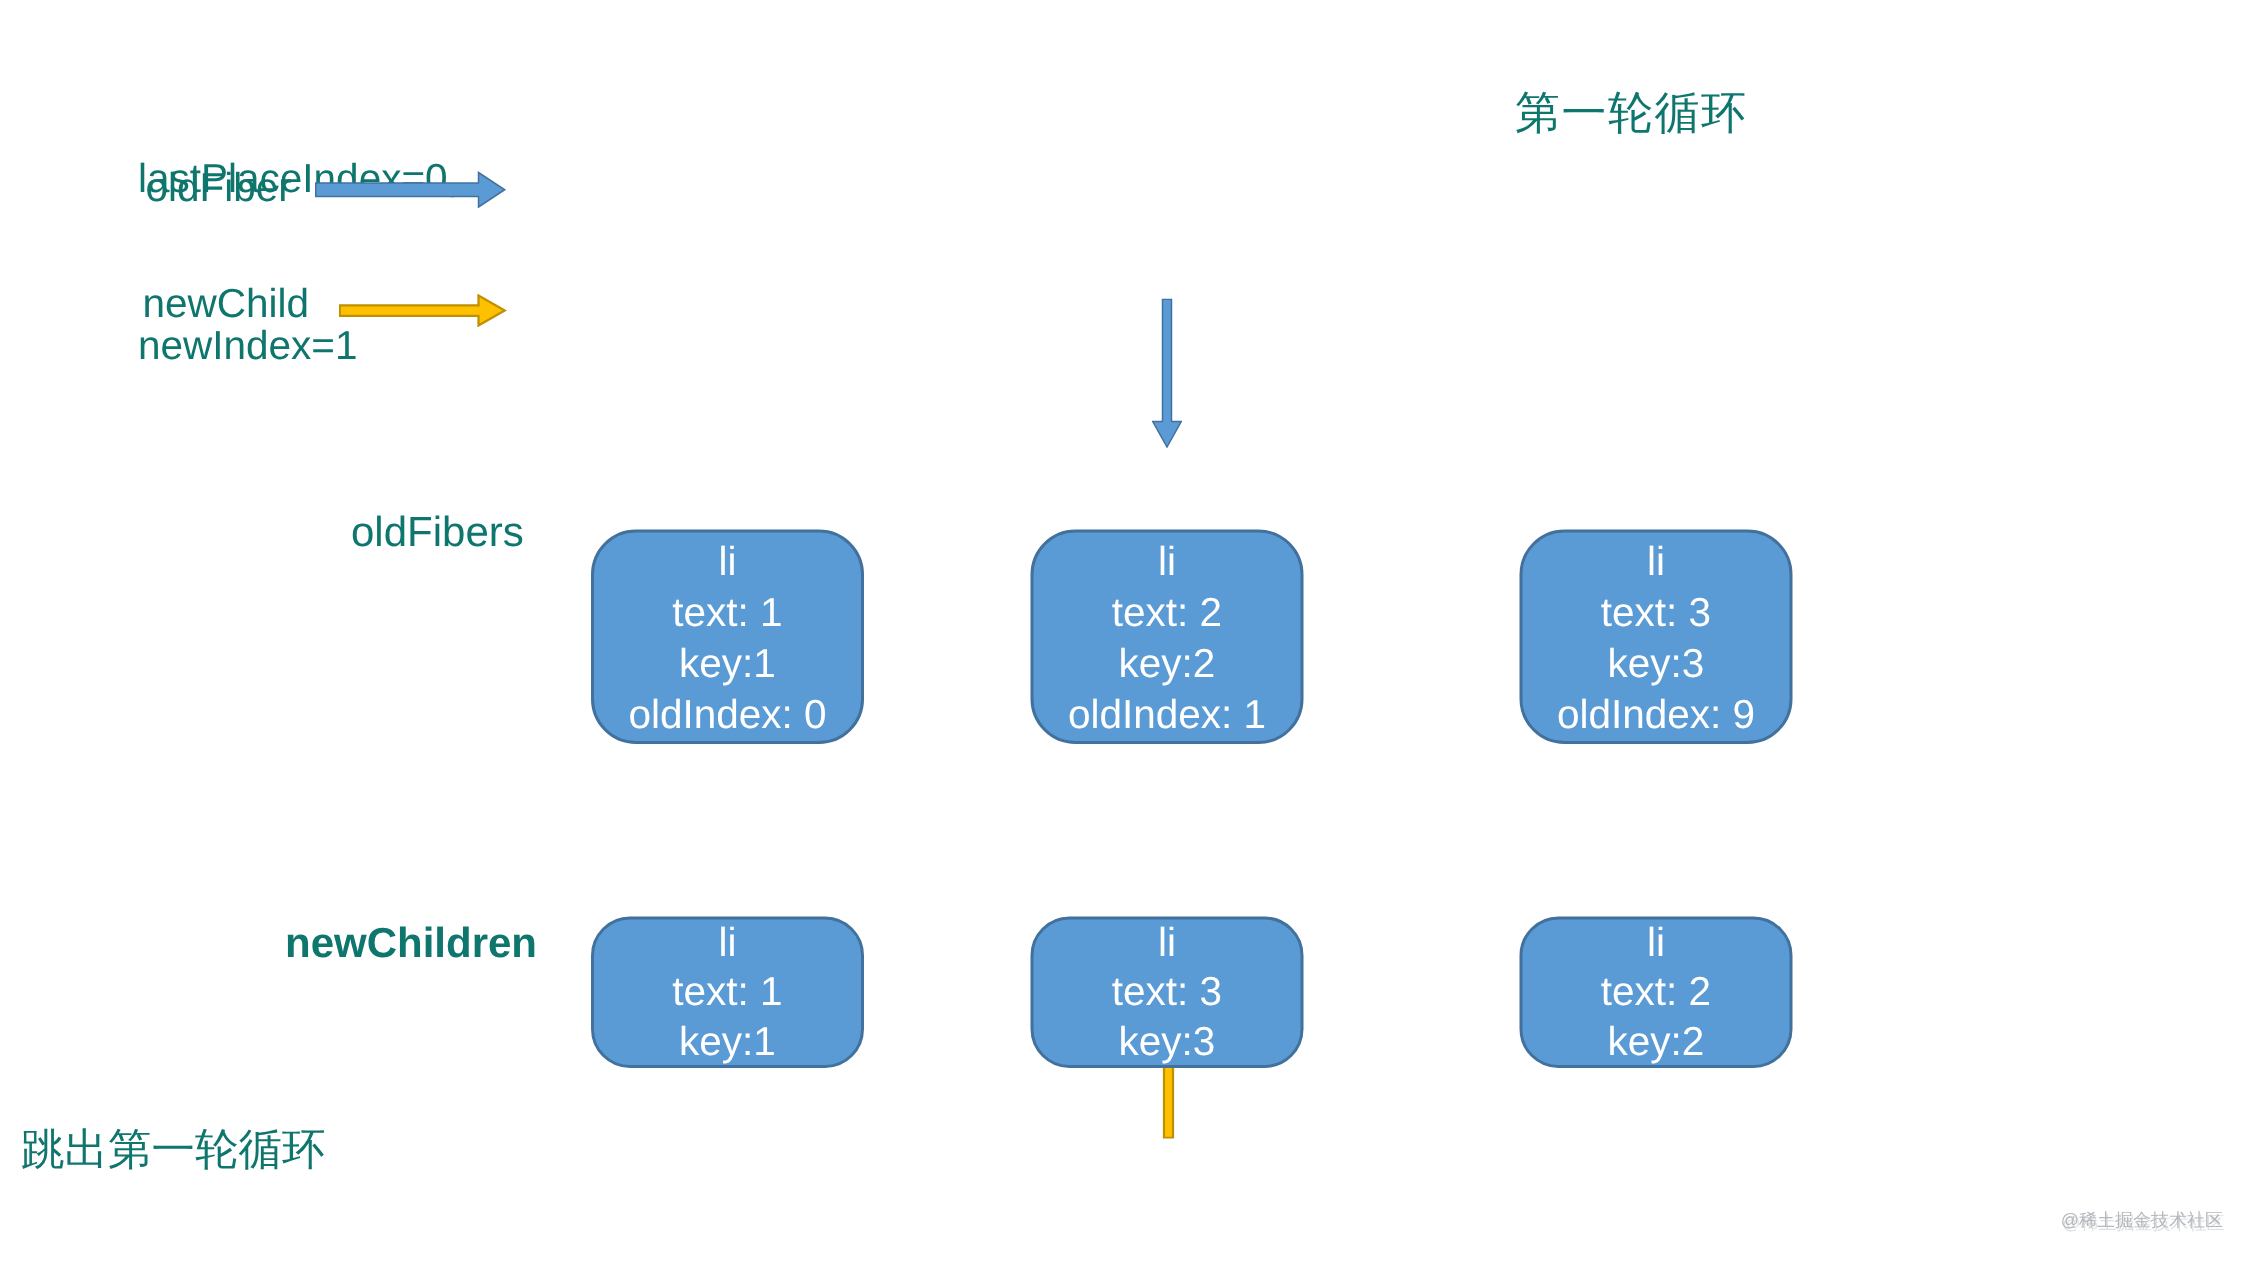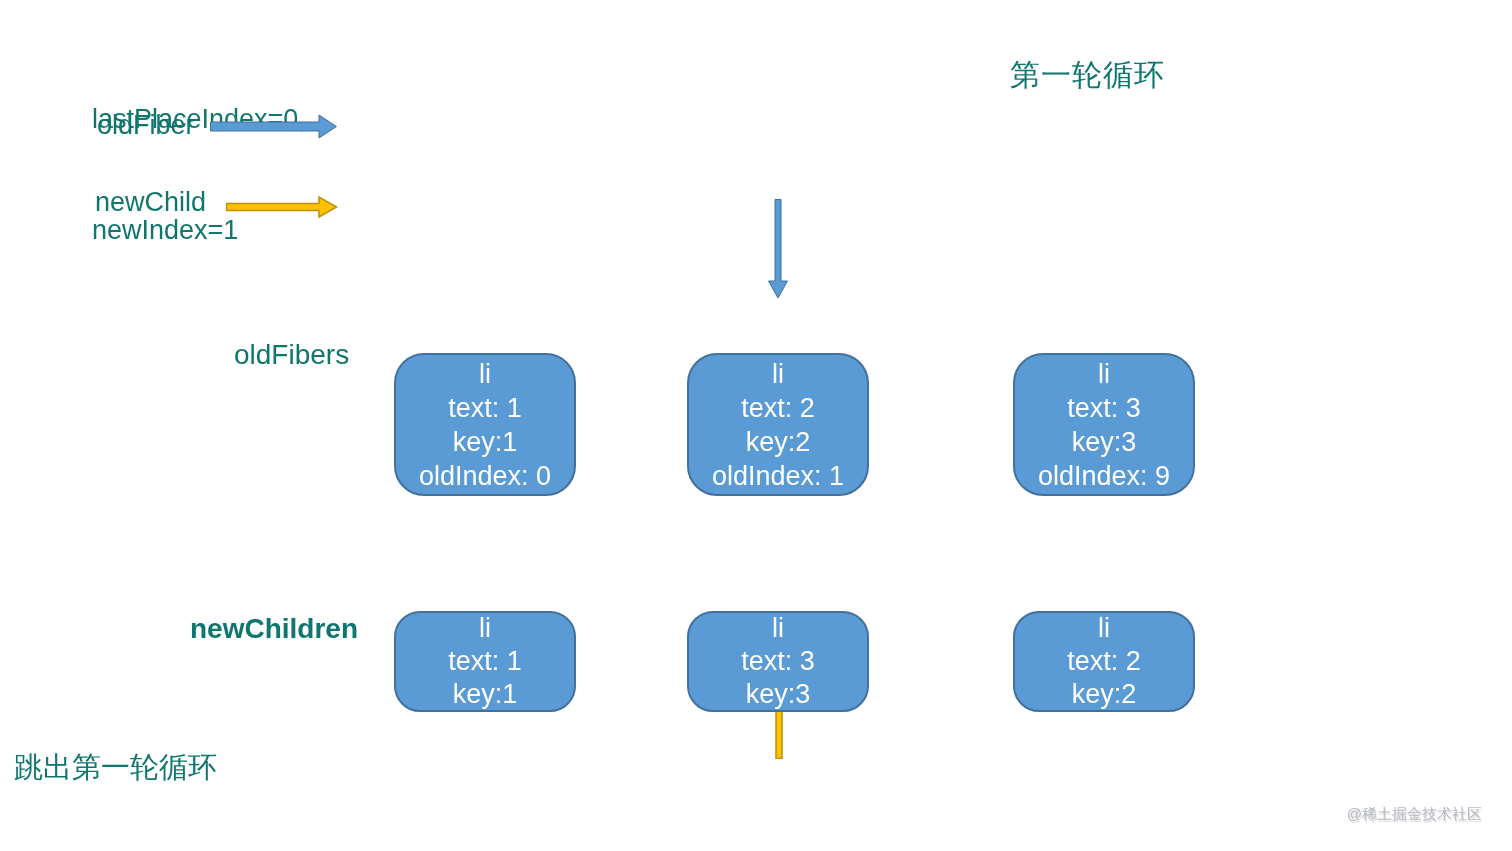--- a/index.html
+++ b/index.html
@@ -13,21 +13,21 @@
   .txt { color: #0f766e; font-size: 27px; white-space: pre; }
   .cjk-serif { font-family: "Liberation Serif", "DejaVu Serif", serif; }
 
   .counters { left: 92px; top: 27px; line-height: 37px; }
   .round-title { left: 1010px; top: 55px; font-size: 30px; letter-spacing: 1px; }
   .legend-old-label { left: 97px; top: 110px; text-align: center; }
   .legend-new-label { left: 95px; top: 187px; }
   .oldfibers-label { left: 234px; top: 339px; font-size: 28px; text-align: right; }
   .newchildren-label { left: 190px; top: 613px; font-size: 28px; font-weight: bold; }
   .break-text { left: 14px; top: 685px; line-height: 33px; }
-  .watermark { right: 30px; top: 805px; color: #b5b8be; font-size: 15px;
+  .watermark { right: 30px; top: 805px; color: #b5b8be; font-size: 12px;
                text-shadow: 1px 2px 0 rgba(181,184,190,0.45); }
 
   .node {
     position: absolute;
     background: #5b9bd5;
     border: 2px solid #41719c;
     box-sizing: border-box;
     color: #ffffff;
     display: flex; flex-direction: column;
     justify-content: center; align-items: center;

